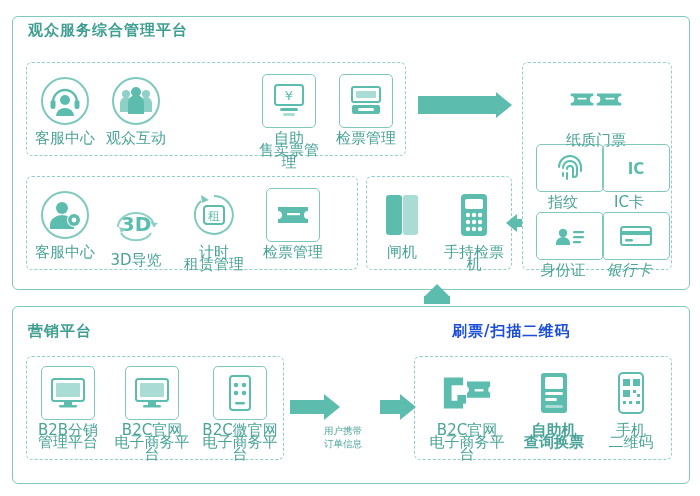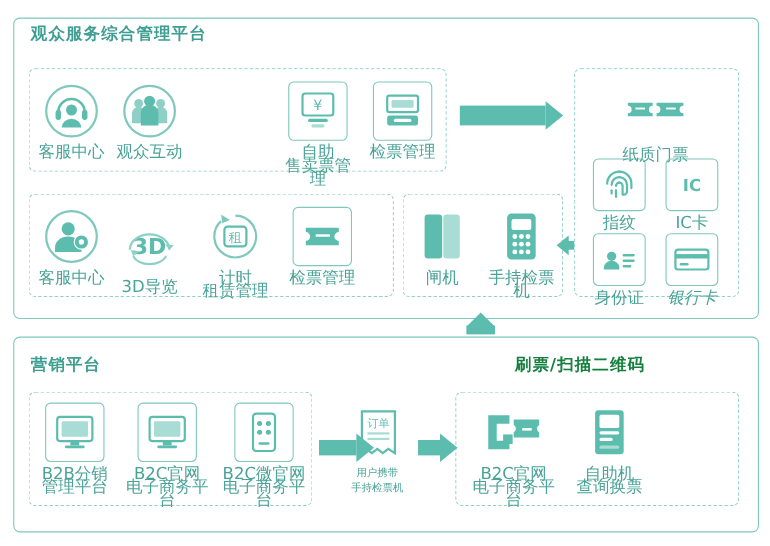--- a/index.html
+++ b/index.html
@@ -35,22 +35,22 @@
     position: absolute;
     font-size: 15px;
     font-weight: bold;
     color: #3f9e92;
     letter-spacing: 1px;
     white-space: nowrap;
   }
   #title-top { left: 28px; top: 21px; }
   #title-bot { left: 28px; top: 322px; }
   #title-scan {
-    left: 468px; top: 322px;
-    color: #15803d;
+    left: 452px; top: 322px;
+    color: #1d4ed8;
   }
 
   
   .dashed {
     position: absolute;
     border: 1.4px dashed #8fd0c6;
     border-radius: 6px;
     background: #ffffff;
   }
   #grp-row1   { left: 26px;  top: 62px;  width: 378px; height: 92px; }
@@ -77,21 +77,21 @@
     border-radius: 5px;
     box-sizing: border-box;
   }
   .item .label {
     margin-top: 4px;
     font-size: 15px;
     line-height: 12px;
     color: #4aa398;
     white-space: pre-line;
   }
-  .item.small .icon { width: 48px; height: 48px; align-items: center; }
+  .item.small .icon { width: 68px; height: 48px; align-items: center; }
   .bar {
     position: absolute;
     background: #5cbdaf;
   }
   .tri-r {
     position: absolute;
     width: 0; height: 0;
     border-top: 13px solid transparent;
     border-bottom: 13px solid transparent;
     border-left: 16px solid #5cbdaf;
@@ -384,57 +384,64 @@
       </svg>
     </div>
     <div class="label">B2C微官网
 电子商务平台</div>
   </div>
 
   <div class="bar" style="left:290px; top:400px; width:34px; height:14px;"></div>
   <div class="tri-r" style="left:324px; top:394px; border-top-width:13px; border-bottom-width:13px;"></div>
 
 
-  <div class="item" style="left:314px; top:372px; width:60px;">
-    <div class="icon" style="height:42px;">
-      <svg width="46" height="42" viewBox="0 0 46 42">
-        <path d="M8 2 h30 v38 l-6 -4 -5 4 -5 -4 -5 4 -5 -4 -4 3z" fill="none" stroke="#5cbdaf" stroke-width="2"></path>
-        <text x="23" y="16" font-size="10" font-family="DejaVu Sans" fill="#5cbdaf" text-anchor="middle">订单</text>
-        <rect x="13" y="21" width="20" height="2" fill="#a8dcd4"></rect>
-        <rect x="13" y="26" width="20" height="2" fill="#a8dcd4"></rect>
-      </svg>
-    </div>
-  </div>
   <div class="note" style="left:290px; top:424px; width:106px;">用户携带
-手持检票机</div>
+订单信息</div>
 
   <div class="bar" style="left:380px; top:400px; width:22px; height:14px;"></div>
   <div class="tri-r" style="left:400px; top:394px; border-top-width:13px; border-bottom-width:13px;"></div>
 
   <div class="item" style="left:424px; top:366px; width:86px;">
     <div class="icon">
       <svg width="56" height="40" viewBox="0 0 56 40">
         <path d="M4 4 h20 v8 h-12 v16 h12 v8 h-20z" fill="#5cbdaf"></path>
         <path d="M28 8 h24 v5 a4 4 0 0 0 0 7 v5 h-24 v-5 a4 4 0 0 0 0 -7z" fill="#5cbdaf"></path>
         <rect x="36" y="16" width="9" height="2.4" fill="#ffffff"></rect>
         <rect x="18" y="22" width="9" height="9" fill="#5cbdaf"></rect>
       </svg>
     </div>
     <div class="label">B2C官网
 电子商务平台</div>
   </div>
 
-  <div class="item" style="left:520px; top:366px; width:68px;">
+  <div class="item" style="left:520px; top:366px; width:68px;font-weight:bold;">
     <div class="icon">
       <svg width="34" height="44" viewBox="0 0 34 44">
         <rect x="4" y="2" width="26" height="40" rx="3" fill="#5cbdaf"></rect>
         <rect x="8" y="6" width="18" height="12" rx="1.5" fill="#ffffff"></rect>
         <rect x="8" y="21" width="18" height="3" rx="1.5" fill="#ffffff"></rect>
         <rect x="8" y="27" width="12" height="3" rx="1.5" fill="#ffffff"></rect>
         <rect x="8" y="34" width="18" height="3" rx="1.5" fill="#a8dcd4"></rect>
       </svg>
     </div>
     <div class="label">自助机
 查询换票</div>
   </div>
 
+  <div class="item" style="left:600px; top:366px; width:62px;">
+    <div class="icon">
+      <svg width="28" height="44" viewBox="0 0 28 44">
+        <rect x="2" y="2" width="24" height="40" rx="4" fill="none" stroke="#5cbdaf" stroke-width="2"></rect>
+        <rect x="6" y="8" width="7" height="7" fill="#5cbdaf"></rect>
+        <rect x="16" y="8" width="7" height="7" fill="#5cbdaf"></rect>
+        <rect x="6" y="19" width="7" height="7" fill="#5cbdaf"></rect>
+        <rect x="16" y="19" width="3" height="3" fill="#5cbdaf"></rect>
+        <rect x="20" y="23" width="3" height="3" fill="#5cbdaf"></rect>
+        <rect x="6" y="30" width="3" height="3" fill="#5cbdaf"></rect>
+        <rect x="12" y="30" width="3" height="3" fill="#5cbdaf"></rect>
+        <rect x="19" y="30" width="4" height="3" fill="#5cbdaf"></rect>
+      </svg>
+    </div>
+    <div class="label">手机
+二维码</div>
+  </div>
 
 </div>
 
 </body></html>

